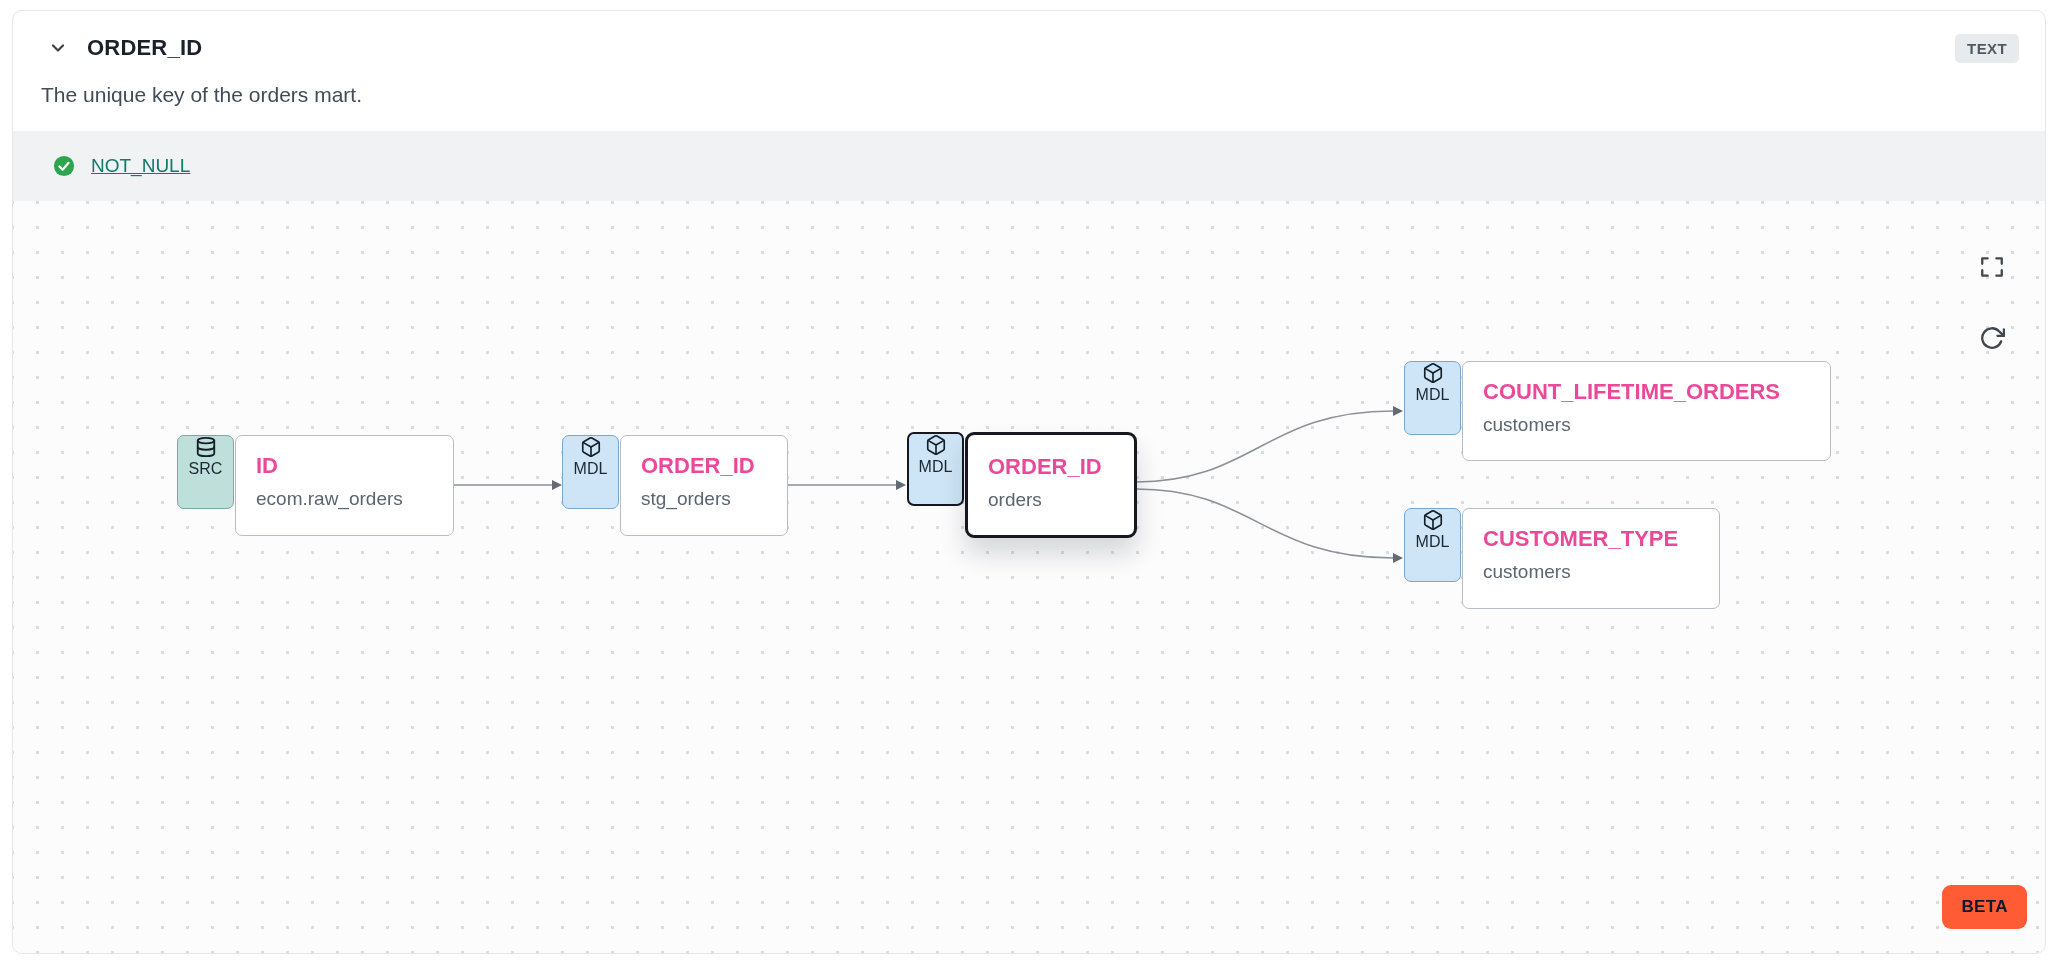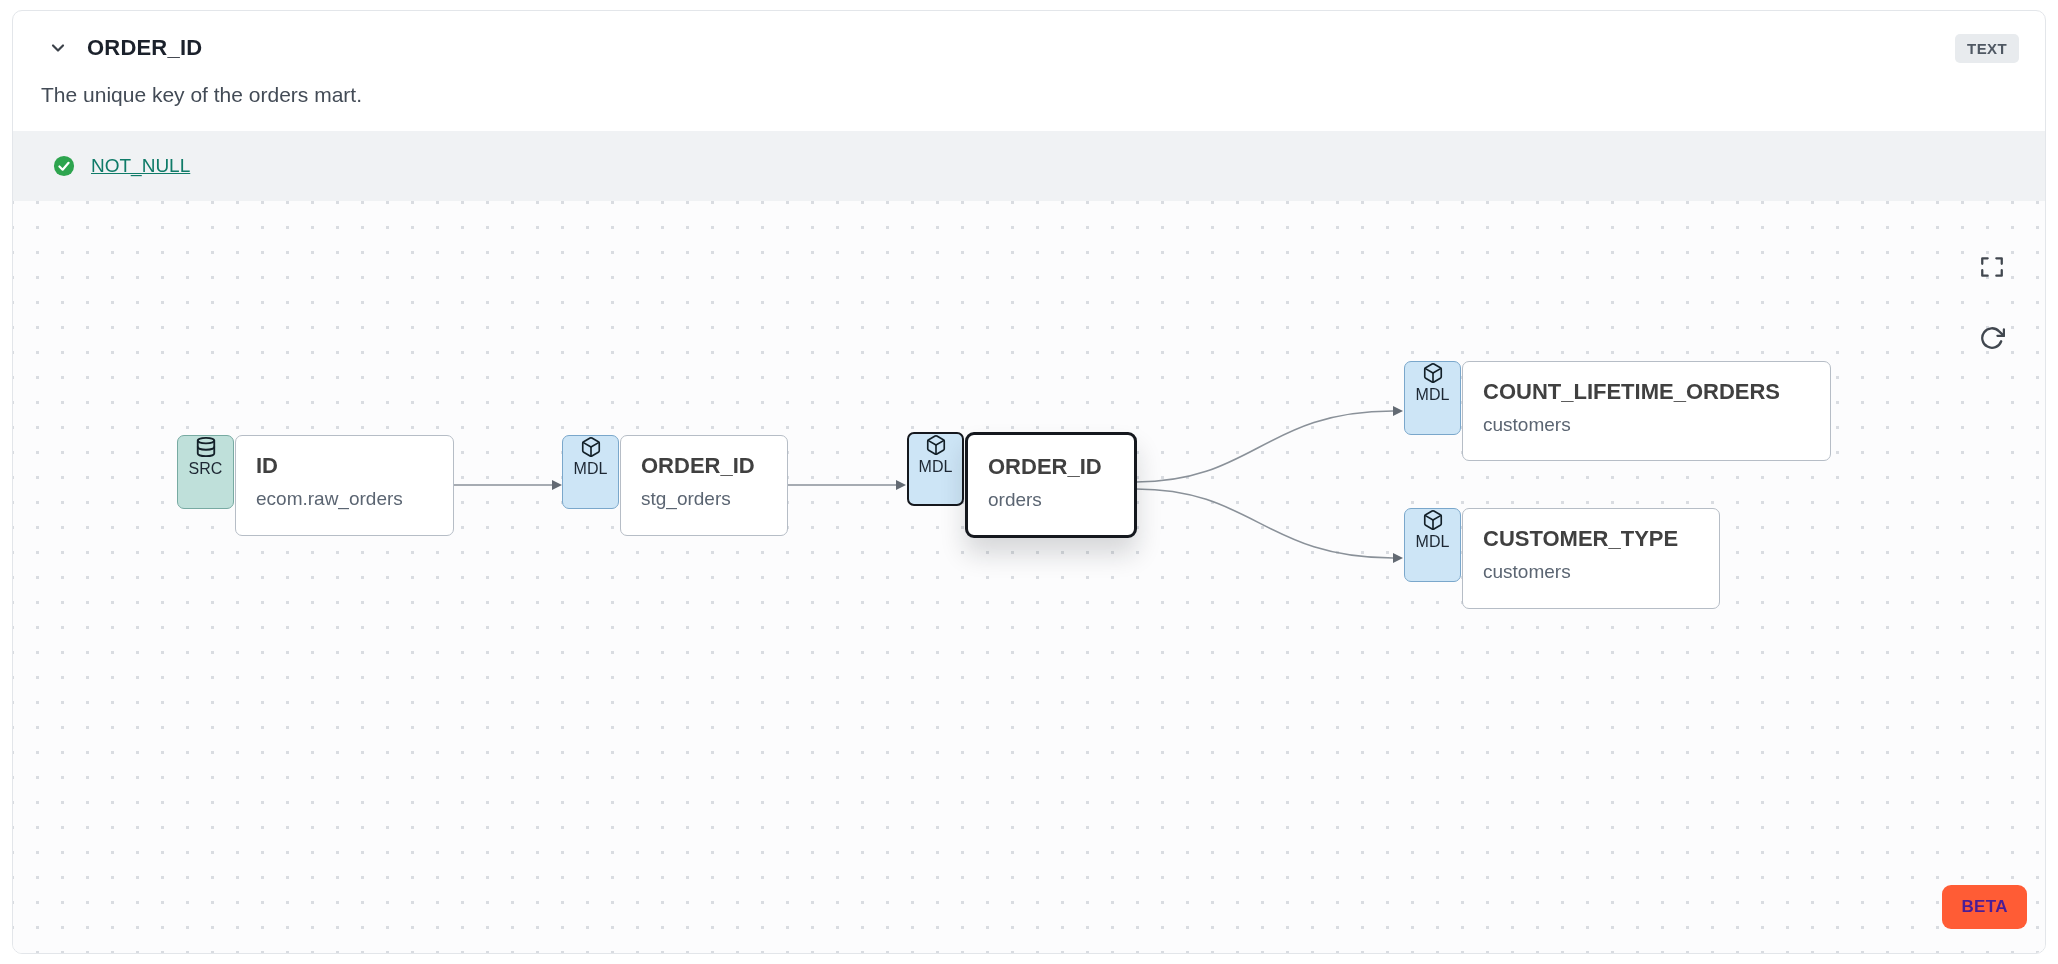--- a/index.html
+++ b/index.html
@@ -78,39 +78,39 @@
     display: flex; flex-direction: column; align-items: center; justify-content: flex-start;
     gap: 2px; flex: 0 0 auto;
   }
   .nbadge.mdl { background: #cde5f6; border: 1.5px solid #7aa7cb; }
   .nbadge.src { background: #bfe0da; border: 1.5px solid #77aaa2; }
   .nbadge .blabel { font-size: 16px; font-weight: 500; color: #1d2733; }
   .nbody {
     background: #fff; border: 1.3px solid #b6bdc6; border-radius: 7px;
     min-height: 101px; padding: 17px 22px 0 20px; margin-left: 1px;
   }
-  .nbody .ntitle { font-size: 22px; font-weight: 600; color: #404040; white-space: nowrap; }
+  .nbody .ntitle { font-size: 22px; font-weight: 600; color: #ec4899; white-space: nowrap; }
   .nbody .nsub { font-size: 19px; color: #5b6572; margin-top: 9px; white-space: nowrap; }
   .node.selected .nbody {
     border: 3px solid #15181e; border-radius: 9px;
     box-shadow: 0 16px 26px rgba(20,24,33,.16);
     padding-top: 19px;
   }
   .node.selected .nbadge { border: 2.5px solid #15181e; }
   .canvas-ctrl {
     position: absolute; right: 36px; width: 34px; height: 34px;
     border: none; background: transparent; padding: 0;
     display: flex; align-items: center; justify-content: center;
     color: #41474f; cursor: pointer;
   }
   .ctrl-fullscreen { top: 49px; }
   .ctrl-refresh { top: 120px; }
   .beta-badge {
     position: absolute; right: 18px; bottom: 24px;
-    background: #ff5c35; color: #4c1d95;
+    background: #ff5c35; color: #0f172a;
     font-size: 17px; font-weight: 700; letter-spacing: .4px;
     padding: 12px 19px; border-radius: 9px;
   }
 </style>
 </head>
 <body>
 
 <div class="card">
 
   <div class="header-row">

